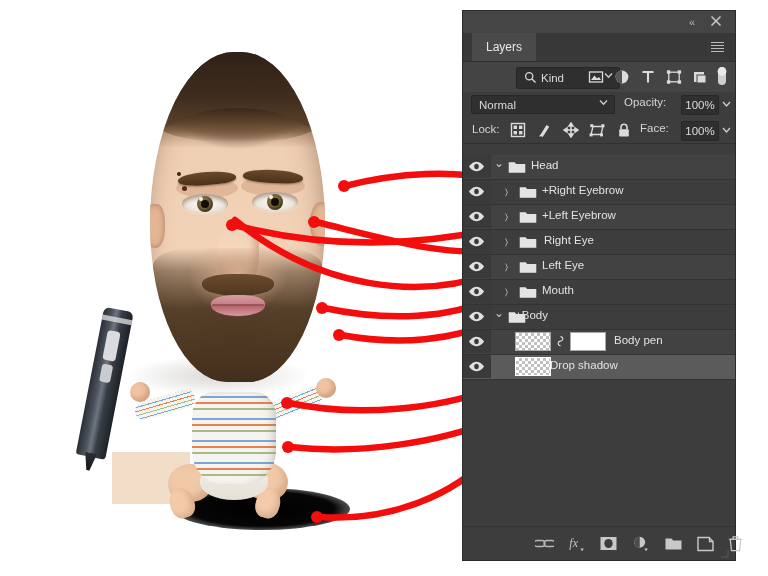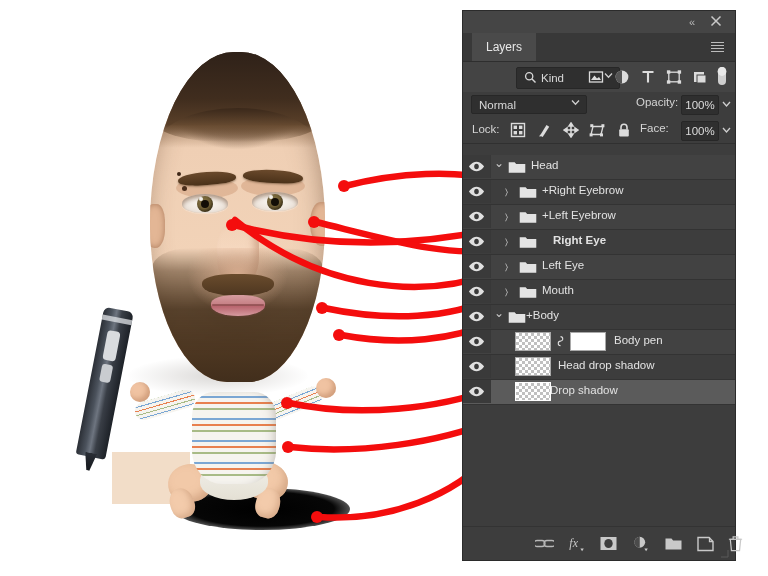--- a/index.html
+++ b/index.html
@@ -160,24 +160,24 @@
 
   .filterrow{position:relative;height:30px;background:#444444;padding:0;}
   .kindsel{position:absolute;left:8px;top:5px;width:102px;height:20px;background:#2f2f2f;
       border:1px solid #272727;border-radius:2px;color:#d8d8d8;font-size:11.5px;line-height:20px;margin-left:45px;}
   .kindsel .lbl{position:absolute;left:24px;top:0;}
   .kindsel .mag{position:absolute;left:7px;top:3px;}
   .kindsel .cv{position:absolute;right:6px;top:4px;}
   .fic{position:absolute;top:6px;width:18px;height:18px;}
 
   .opacrow{position:relative;height:25px;background:#3d3d3d;}
-  .blendsel{position:absolute;left:8px;top:3px;width:116px;height:19px;background:#2f2f2f;border:1px solid #272727;
+  .blendsel{position:absolute;left:8px;top:3px;width:144px;height:19px;background:#2f2f2f;border:1px solid #272727;
       border-radius:2px;color:#d8d8d8;font-size:11.5px;line-height:19px;padding-left:7px;box-sizing:border-box;}
   .blendsel .cv{position:absolute;right:6px;top:3px;}
-  .lbl-op{position:absolute;left:161px;top:4px;color:#d4d4d4;font-size:11.5px;margin-left:12px;}
+  .lbl-op{position:absolute;left:161px;top:4px;color:#d4d4d4;font-size:11.5px;}
   .numbox{position:absolute;width:36px;height:18px;background:#2f2f2f;border:1px solid #272727;border-radius:2px;
       color:#dcdcdc;font-size:11.5px;line-height:18px;text-align:center;}
   .stepcv{position:absolute;width:15px;height:18px;}
 
   .lockrow{position:relative;height:26px;background:#3d3d3d;border-bottom:1px solid #303030;}
   .lbl-lock{position:absolute;left:9px;top:6px;color:#d4d4d4;font-size:11.5px;}
   .lic{position:absolute;top:5px;width:16px;height:16px;}
   .lbl-fill{position:absolute;left:177px;top:5px;color:#d4d4d4;font-size:11.5px;}
 
   .layerlist{position:absolute;left:0;top:144px;width:272px;height:372px;background:#3d3d3d;overflow:hidden;}
@@ -451,21 +451,21 @@
           <div class="eyecell">
             <svg viewBox="0 0 18 12" width="17" height="11" class="eye-ic">
               <path d="M9,0.8 C14,0.8 17.2,6 17.2,6 C17.2,6 14,11.2 9,11.2 C4,11.2 0.8,6 0.8,6 C0.8,6 4,0.8 9,0.8 Z" fill="#e0e0e0"></path>
               <ellipse cx="9" cy="6" rx="2.5" ry="3" fill="#3a3a3a"></ellipse>
             </svg>
           </div>
           <div class="twisty" style="left: 42px;">〉</div>
           <svg viewBox="0 0 20 15" width="18" height="14" class="folder-ic" style="left: 56px;">
             <path d="M0.8,2.2 h6.6 l1.7,2.1 h10.1 v9.6 h-18.4 z" fill="#e3e3e3"></path>
           </svg>
-          <div class="rowlabel" style="left: 90px; font-weight: bold;">Right Eye</div>
+          <div class="rowlabel" style="left: 81px;">Right Eye</div>
         </div>
         <div class="row">
           <div class="eyecell">
             <svg viewBox="0 0 18 12" width="17" height="11" class="eye-ic">
               <path d="M9,0.8 C14,0.8 17.2,6 17.2,6 C17.2,6 14,11.2 9,11.2 C4,11.2 0.8,6 0.8,6 C0.8,6 4,0.8 9,0.8 Z" fill="#e0e0e0"></path>
               <ellipse cx="9" cy="6" rx="2.5" ry="3" fill="#3a3a3a"></ellipse>
             </svg>
           </div>
           <div class="twisty" style="left: 42px;">〉</div>
           <svg viewBox="0 0 20 15" width="18" height="14" class="folder-ic" style="left: 56px;">
@@ -490,45 +490,35 @@
           <div class="eyecell">
             <svg viewBox="0 0 18 12" width="17" height="11" class="eye-ic">
               <path d="M9,0.8 C14,0.8 17.2,6 17.2,6 C17.2,6 14,11.2 9,11.2 C4,11.2 0.8,6 0.8,6 C0.8,6 4,0.8 9,0.8 Z" fill="#e0e0e0"></path>
               <ellipse cx="9" cy="6" rx="2.5" ry="3" fill="#3a3a3a"></ellipse>
             </svg>
           </div>
           <div class="twisty" style="left: 31px; top: 3px; font-size: 12px;">⌄</div>
           <svg viewBox="0 0 20 15" width="18" height="14" class="folder-ic" style="left: 45px;">
             <path d="M0.8,2.2 h6.6 l1.7,2.1 h10.1 v9.6 h-18.4 z" fill="#e3e3e3"></path>
           </svg>
-          <div class="rowlabel" style="left: 63px;">+Body</div>
+          <div class="rowlabel" style="left: 52px;">+Body</div>
         </div>
         <div class="row">
           <div class="eyecell">
             <svg viewBox="0 0 18 12" width="17" height="11" class="eye-ic">
               <path d="M9,0.8 C14,0.8 17.2,6 17.2,6 C17.2,6 14,11.2 9,11.2 C4,11.2 0.8,6 0.8,6 C0.8,6 4,0.8 9,0.8 Z" fill="#e0e0e0"></path>
               <ellipse cx="9" cy="6" rx="2.5" ry="3" fill="#3a3a3a"></ellipse>
             </svg>
           </div>
           <div class="thumb" style="left: 52px;"></div>
           <svg viewBox="0 0 10 16" width="9" height="15" class="linkic" style="left: 93px;">
             <path d="M5,1.5 a2.5,2.5 0 0,1 0,5 a2.5,2.5 0 0,0 0,5 a2.5,2.5 0 0,1 0,-5 a2.5,2.5 0 0,0 0,-5 z" stroke="#dcdcdc" stroke-width="1.2" fill="none"></path>
           </svg>
           <div class="maskthumb" style="left: 107px;"></div>
           <div class="rowlabel" style="left: 151px;">Body pen</div>
-        </div>
-        <div class="row alt">
-          <div class="eyecell">
-            <svg viewBox="0 0 18 12" width="17" height="11" class="eye-ic">
-              <path d="M9,0.8 C14,0.8 17.2,6 17.2,6 C17.2,6 14,11.2 9,11.2 C4,11.2 0.8,6 0.8,6 C0.8,6 4,0.8 9,0.8 Z" fill="#e0e0e0"></path>
-              <ellipse cx="9" cy="6" rx="2.5" ry="3" fill="#3a3a3a"></ellipse>
-            </svg>
-          </div>
-          <div class="thumb" style="left: 52px;"></div>
-          <div class="rowlabel" style="left: 95px;">Head drop shadow</div>
         </div>
         <div class="row selected">
           <div class="eyecell">
             <svg viewBox="0 0 18 12" width="17" height="11" class="eye-ic">
               <path d="M9,0.8 C14,0.8 17.2,6 17.2,6 C17.2,6 14,11.2 9,11.2 C4,11.2 0.8,6 0.8,6 C0.8,6 4,0.8 9,0.8 Z" fill="#e0e0e0"></path>
               <ellipse cx="9" cy="6" rx="2.5" ry="3" fill="#3a3a3a"></ellipse>
             </svg>
           </div>
           <div class="thumb sel" style="left: 52px;"></div>
           <div class="rowlabel" style="left: 87px;">Drop shadow</div>

